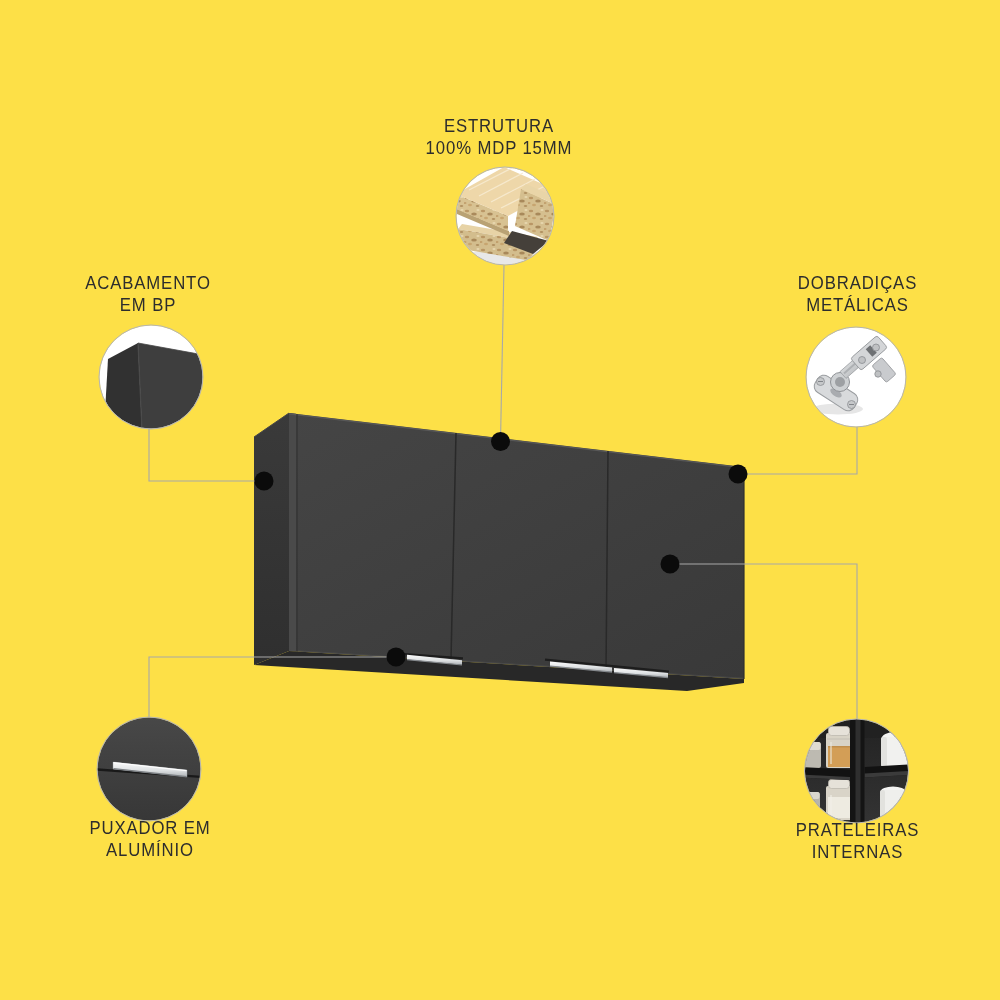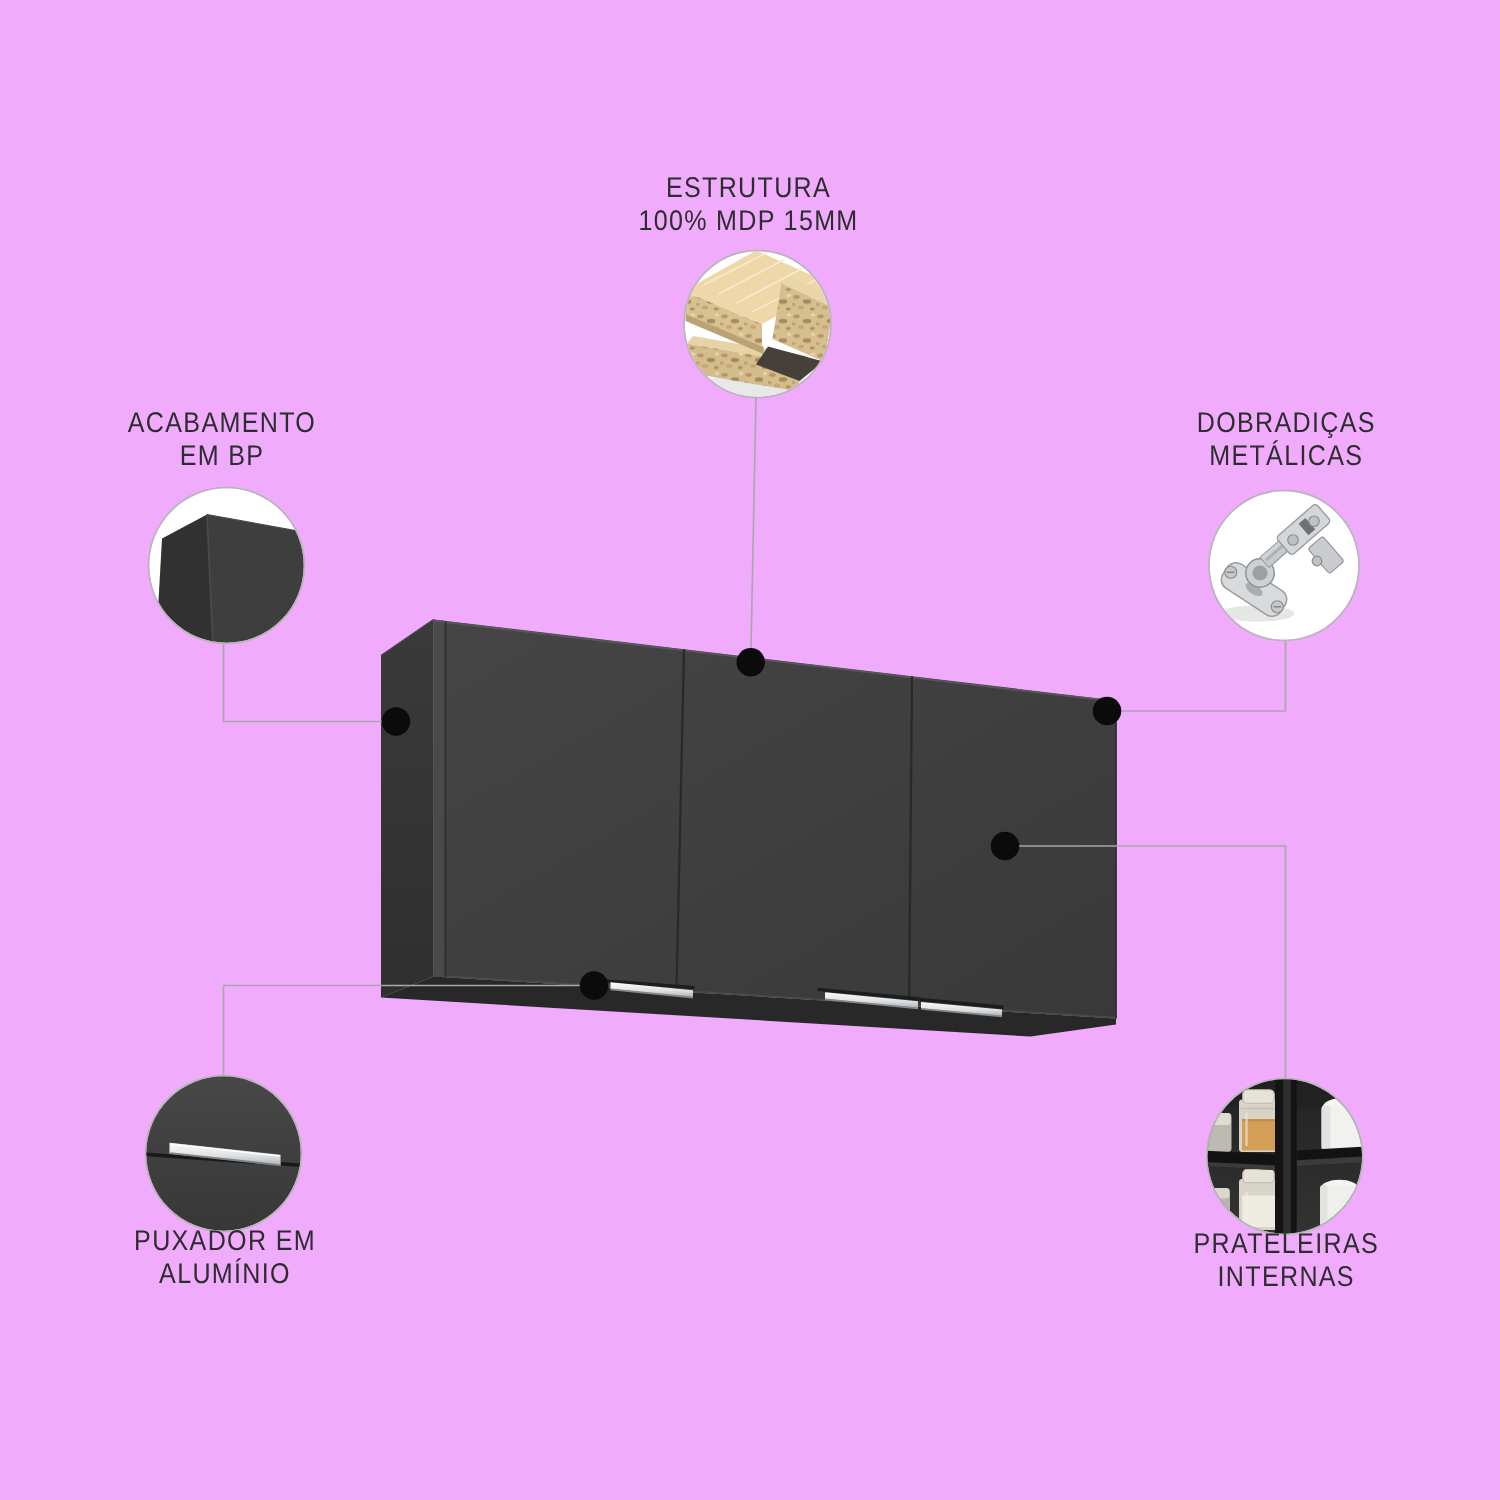--- a/index.html
+++ b/index.html
@@ -1,17 +1,17 @@
 <!DOCTYPE html>
 <html><head>
 <meta charset="utf-8">
 <style>
   html,body{margin:0;padding:0;background:#ffffff;}
   #stage{
-    position:relative;width:1000px;height:1000px;background:#f0abfc;overflow:hidden;
+    position:relative;width:1000px;height:1000px;background:#fde047;overflow:hidden;
     font-family:"Liberation Sans",sans-serif;
   }
   #scene{position:absolute;left:0;top:0;width:1000px;height:1000px;}
   .callout-label{
     position:absolute;text-align:center;color:#2d2d2d;
     font-size:19px;line-height:21.5px;letter-spacing:1px;font-weight:400;
     transform:scaleX(0.88);transform-origin:50% 50%;white-space:nowrap;
   }
   .callout-label span{display:block;}
 </style>

